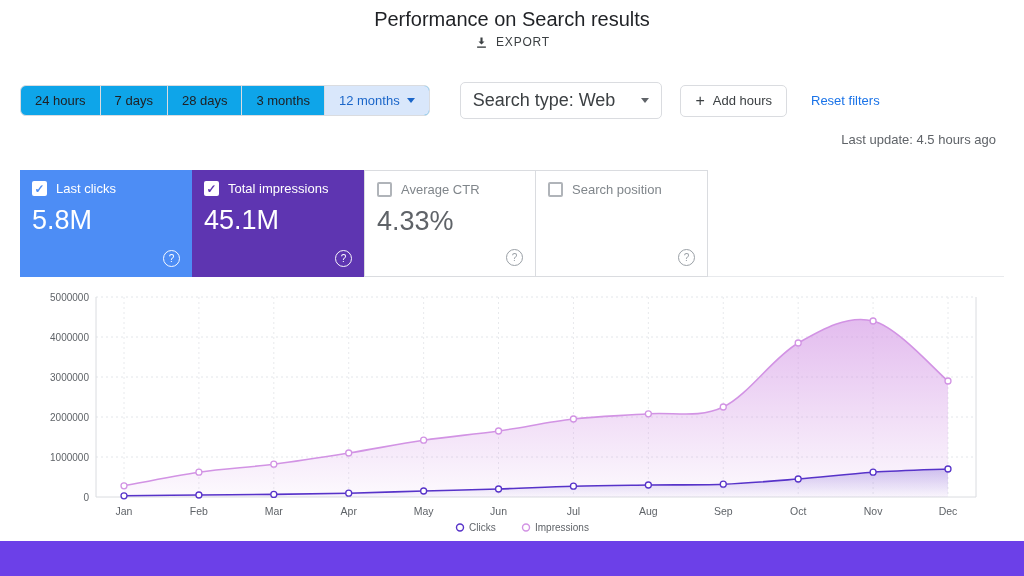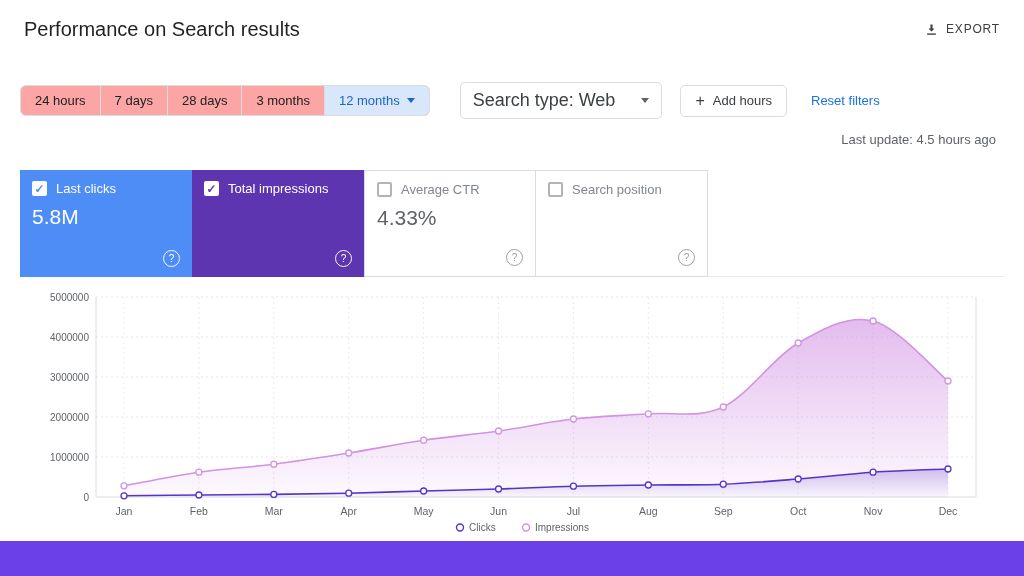--- a/index.html
+++ b/index.html
@@ -4,28 +4,28 @@
 <style>
   html,body{margin:0;padding:0;}
   body{
     width:1024px;height:576px;position:relative;overflow:hidden;
     background:#ffffff;font-family:"Liberation Sans",sans-serif;color:#202124;
   }
   svg text{font-family:"Liberation Sans",sans-serif;}
 
   
   .header{position:absolute;top:0;left:0;right:0;height:58px;display:flex;align-items:center;
-    justify-content:space-between;padding:8px 24px;box-sizing:border-box;}
+    justify-content:space-between;padding:8px 24px;box-sizing:border-box;flex-direction:column;}
   .page-title{font-size:20px;font-weight:400;color:#1f2125;}
-  .export-btn{display:flex;align-items:center;gap:7px;font-size:12px;font-weight:500;
+  .export-btn{display:flex;gap:7px;font-size:12px;font-weight:500;
     letter-spacing:.8px;color:#3c4043;cursor:pointer;}
 
   
   .toolbar{position:absolute;top:82px;left:20px;display:flex;align-items:center;}
-  .tab-group{display:flex;border:1px solid #dadce0;border-radius:6px;overflow:hidden;background:#fca5a5;}
+  .tab-group{display:flex;border:1px solid #dadce0;border-radius:6px;overflow:hidden;background:#0ea5e9;}
   .tab{display:flex;align-items:center;gap:7px;padding:7px 14px;font-size:13px;color:#202124;
     border-right:1px solid #dadce0;cursor:pointer;white-space:nowrap;}
   .tab:last-child{border-right:none;justify-content:center;}
   .tab.selected{background:#d9e7fb;color:#1b66c9;}
   .caret{width:0;height:0;border-left:4px solid transparent;border-right:4px solid transparent;
     border-top:5px solid #5f6368;display:inline-block;}
   .tab.selected .caret{border-top-color:#1b66c9;}
   .select-box{display:flex;align-items:center;gap:26px;margin-left:30px;border:1px solid #dadce0;
     border-radius:5px;padding:7px 12px;font-size:18px;color:#3c4043;cursor:pointer;background:#fff;}
   .add-filter{display:flex;align-items:center;gap:8px;margin-left:18px;border:1px solid #dadce0;
@@ -38,21 +38,21 @@
   
   .card{position:absolute;top:170px;left:20px;width:984px;background:#fff;}
   .tiles{display:flex;height:107px;}
   .tile{width:172px;box-sizing:border-box;position:relative;padding:11px 12px;cursor:pointer;flex:none;}
   .tile-color{color:#fff;}
   .tile-plain{background:#fff;border:1px solid #dadce0;}
   .tile-plain + .tile-plain{border-left:none;}
   .tiles-filler{flex:1;border-bottom:1px solid #e8eaed;}
   .tile-top{display:flex;align-items:center;gap:9px;font-size:13px;}
   .tile-plain .tile-top{color:#80868b;}
-  .tile-value{font-size:21px;margin-top:9px;}
+  .tile-value{font-size:27px;margin-top:9px;}
   .tile-plain .tile-value{color:#5f6368;}
   .checkbox{width:15px;height:15px;border-radius:2px;display:flex;align-items:center;
     justify-content:center;flex:none;box-sizing:border-box;}
   .checkbox.checked{background:#fff;}
   .check{font-size:12px;font-weight:bold;line-height:1;}
   .checkbox.unchecked{border:2px solid #b0b4b9;background:#fff;}
   .help{position:absolute;right:12px;bottom:10px;width:15px;height:15px;border-radius:50%;
     font-size:10px;display:flex;align-items:center;justify-content:center;cursor:pointer;}
   .tile-color .help{border:1px solid rgba(255,255,255,.95);color:#fff;}
   .tile-plain .help{border:1px solid #9aa0a6;color:#9aa0a6;}
@@ -122,20 +122,21 @@
       <span class="help">?</span>
     </div>
 
     <div class="tile tile-color" style="background: rgb(94, 53, 177);">
       <div class="tile-top">
         <span class="checkbox checked">
           <span class="check" style="color: rgb(94, 53, 177);">✓</span>
         </span>
         <span>Total impressions</span>
       </div>
+      <div class="tile-value">45.1M</div>
       <span class="help">?</span>
     </div>
 
     <div class="tile tile-plain">
       <div class="tile-top">
         <span class="checkbox unchecked"></span>
         <span>Average CTR</span>
       </div>
       <div class="tile-value">4.33%</div>
       <span class="help">?</span>

